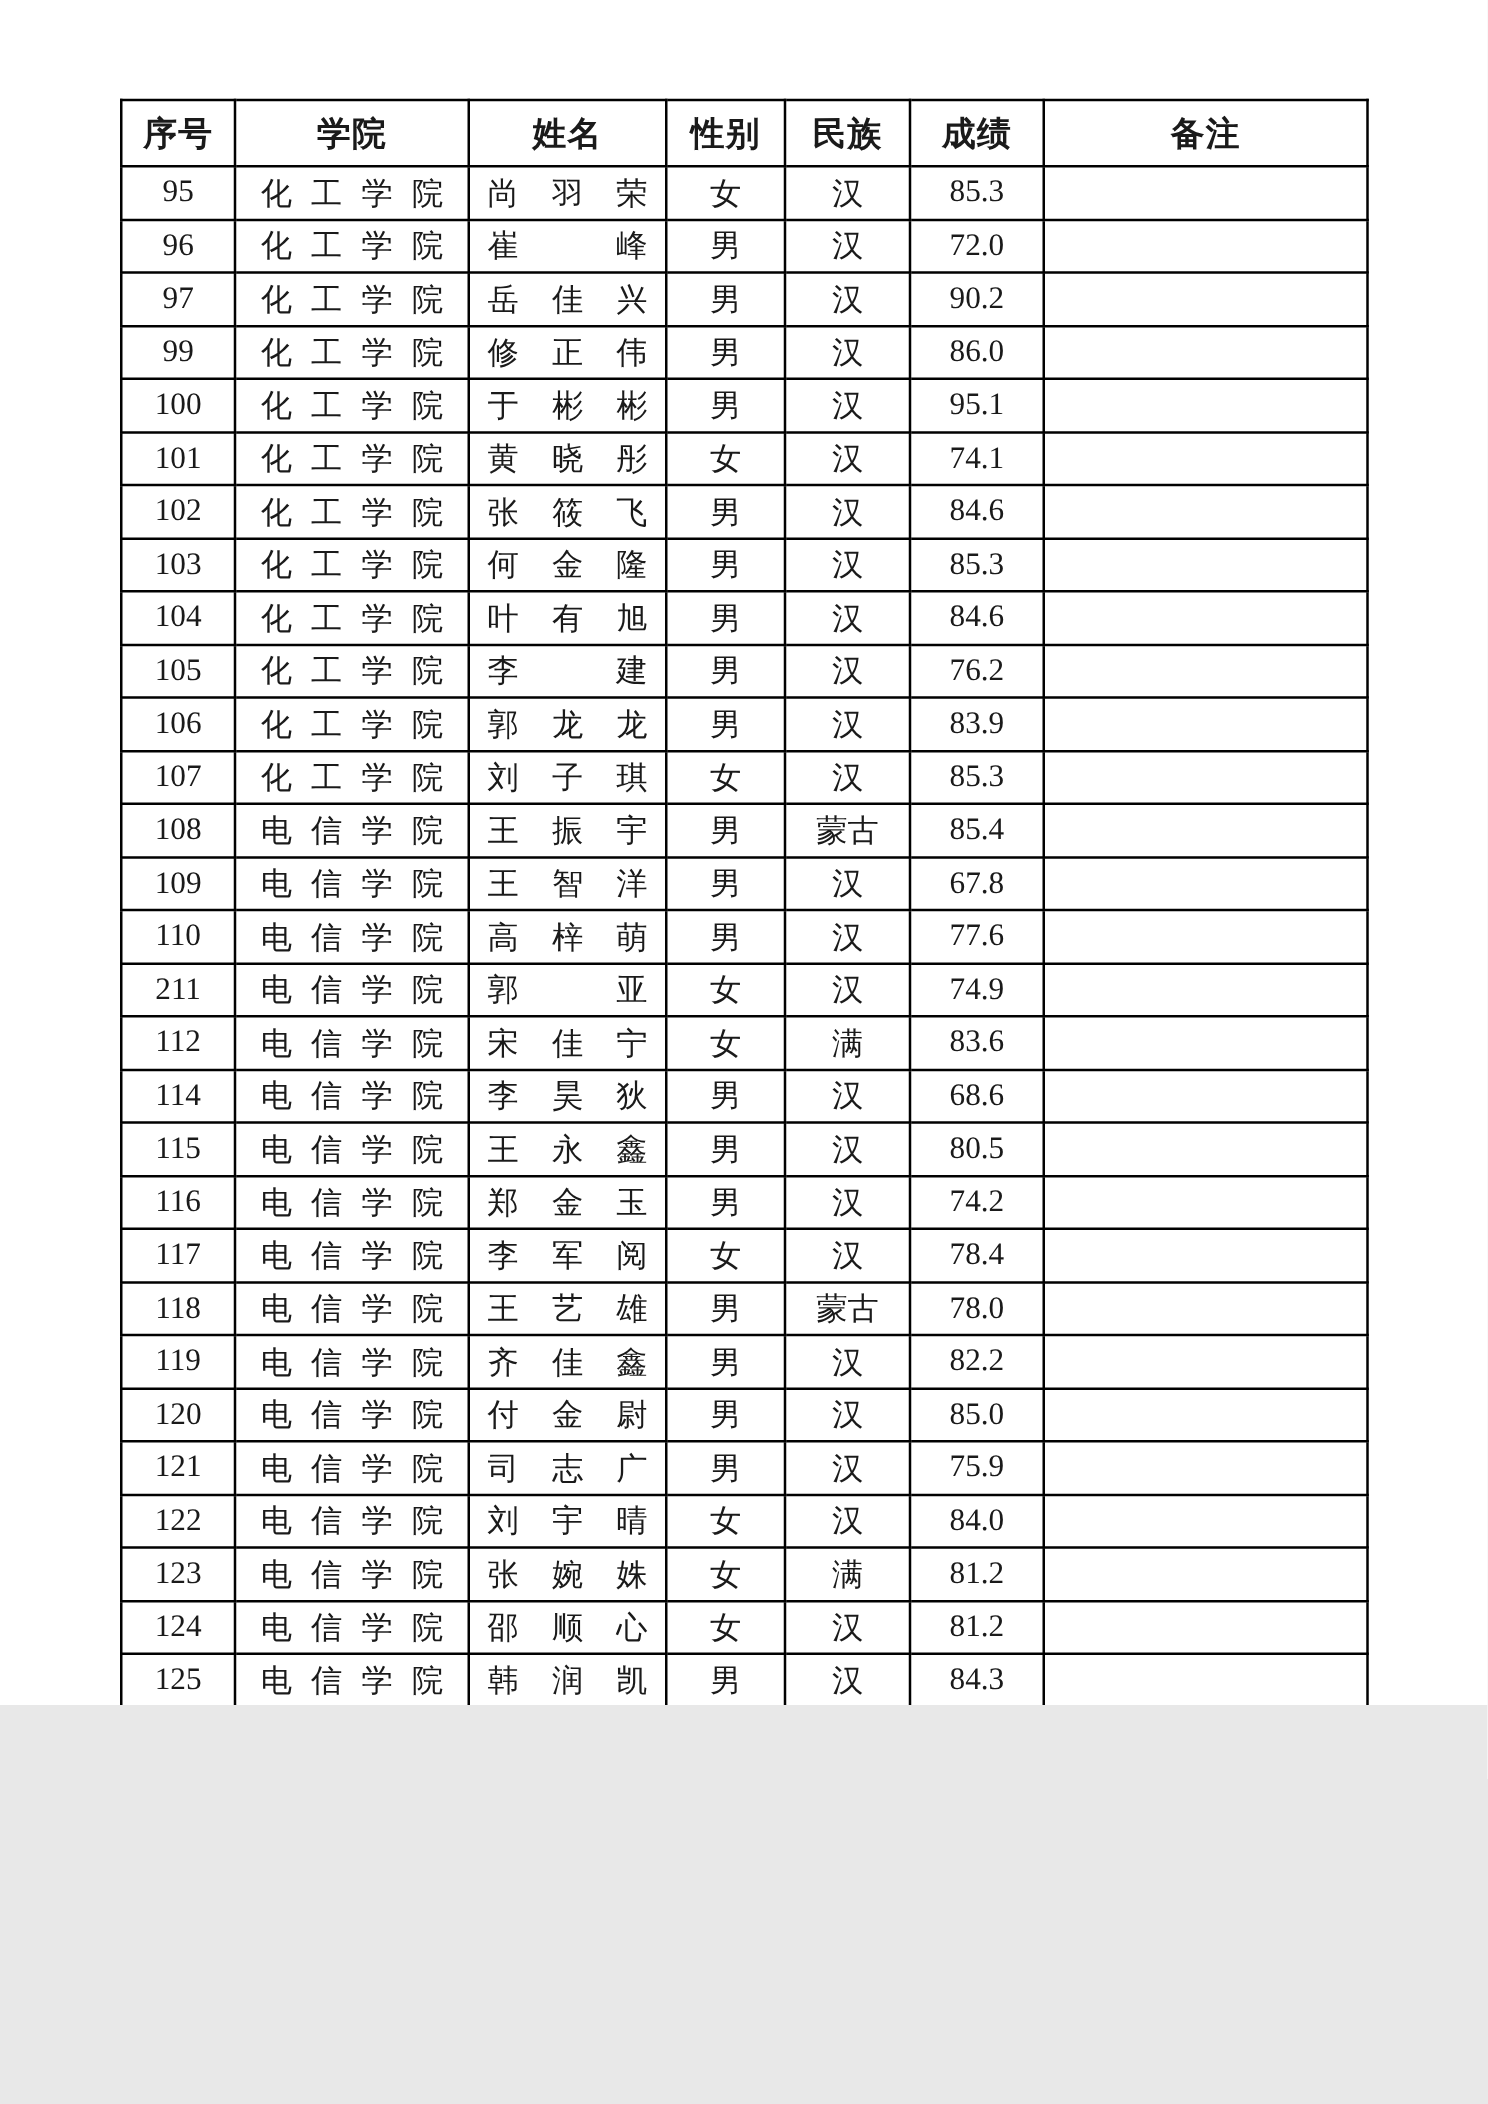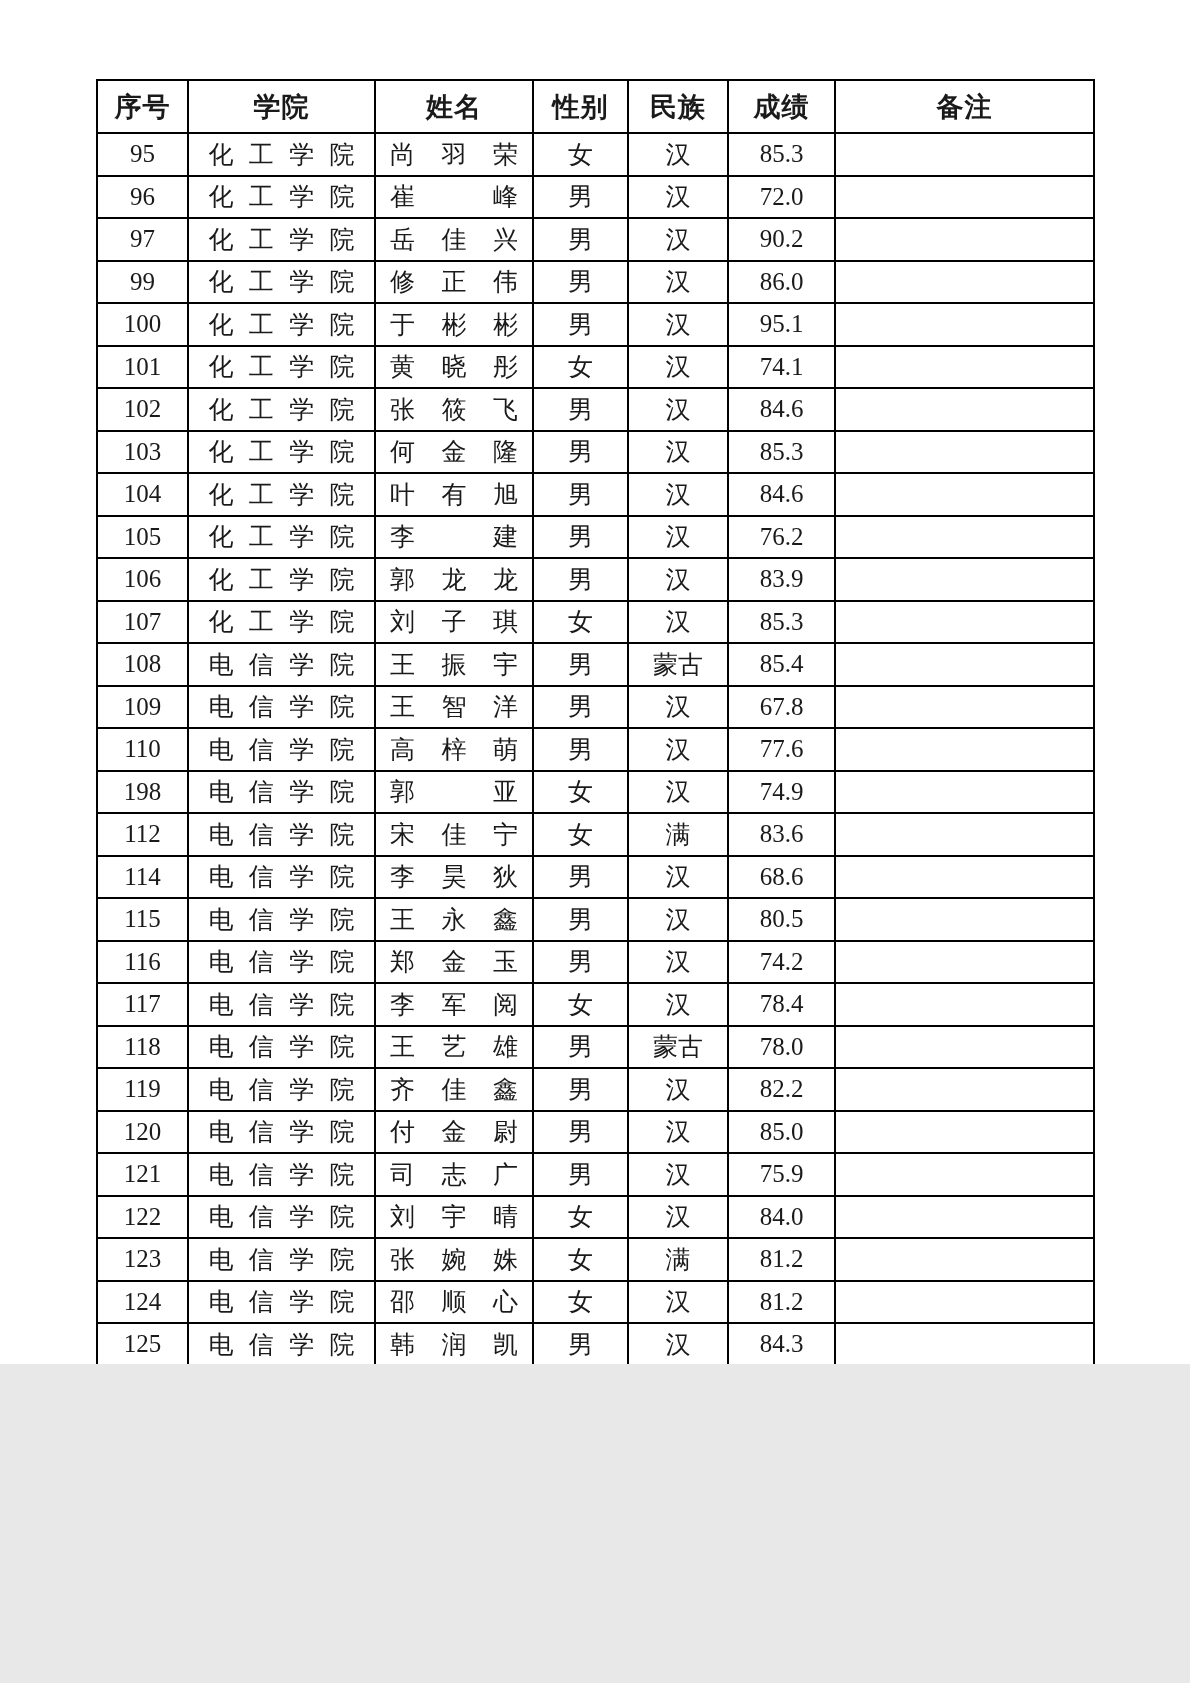--- a/index.html
+++ b/index.html
@@ -276,21 +276,21 @@
           </td>
     <td class="c-name">
             <div class="just name">高梓萌</div>
           </td>
     <td class="c-gender">男</td>
     <td class="c-ethnicity">汉</td>
     <td class="c-score">77.6</td>
     <td class="c-remark"></td>
   </tr>
         <tr>
-    <td class="c-index">198</td>
+    <td class="c-index">211</td>
     <td class="c-college">
             <div class="just college">电信学院</div>
           </td>
     <td class="c-name">
             <div class="just name">郭亚</div>
           </td>
     <td class="c-gender">女</td>
     <td class="c-ethnicity">汉</td>
     <td class="c-score">74.9</td>
     <td class="c-remark"></td>

